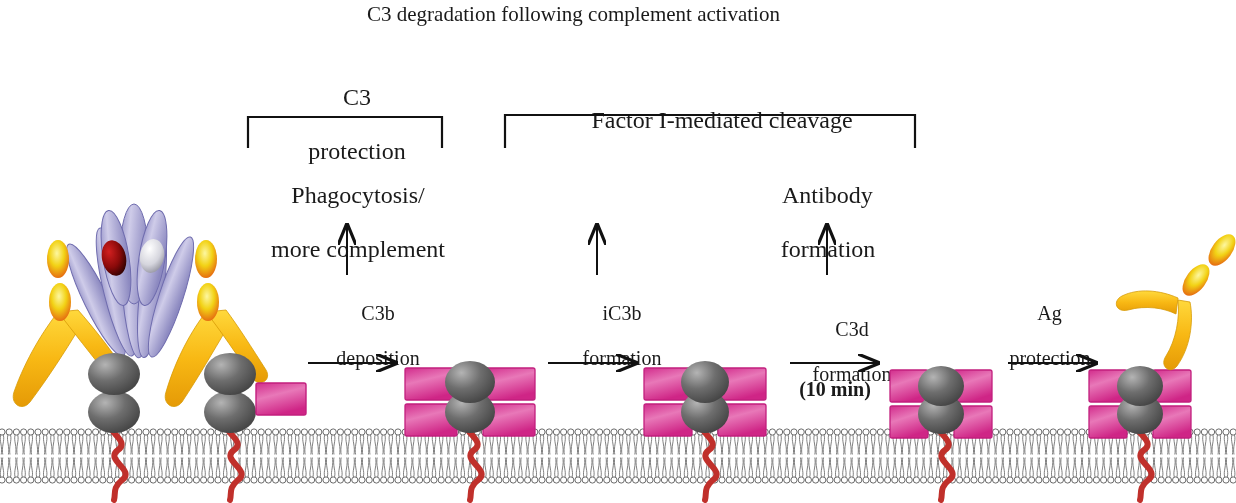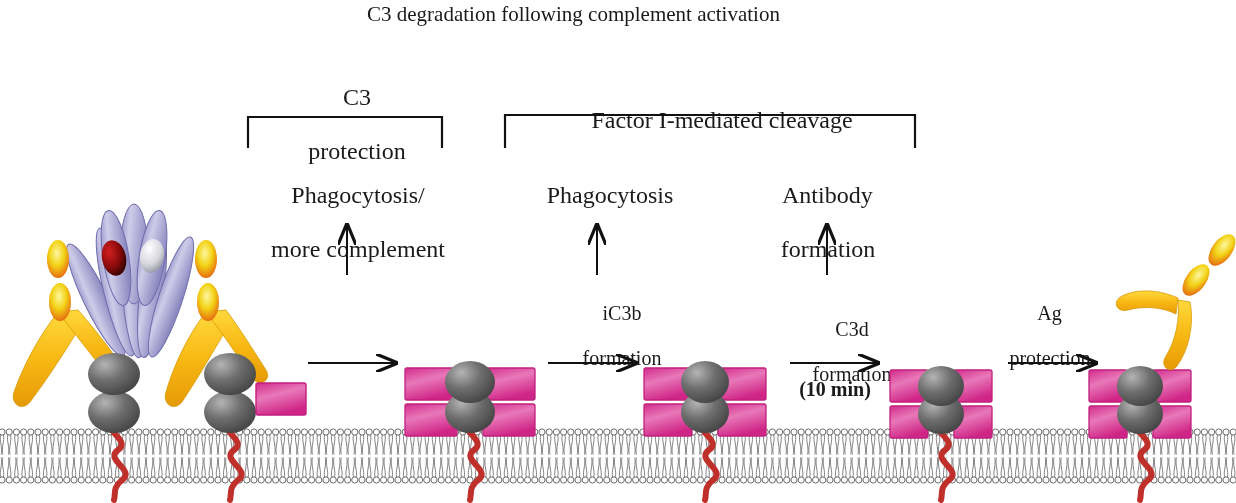--- a/index.html
+++ b/index.html
@@ -30,28 +30,29 @@
     <span>protection</span>
   </div>
   <div class="txt lbl" style="left:246px;top:155px;width:200px;">
     <span>Phagocytosis/</span><br>
     <span>more complement</span>
   </div>
 
   <div class="txt lbl" style="left:505px;top:80px;width:410px;">
     <span>Factor I-mediated cleavage</span>
   </div>
-  <div class="txt lbl" style="left:498px;top:155px;width:200px;">
-    <span>Phagocytosis</span>
-  </div>
   <div class="txt lbl" style="left:726px;top:155px;width:180px;">
     <span>Antibody</span><br>
     <span>formation</span>
   </div>
 
+  <div class="txt lbl2" style="left:288px;top:280px;width:160px;">
+    <span>C3b</span><br>
+    <span>deposition</span>
+  </div>
   <div class="txt lbl2" style="left:532px;top:280px;width:160px;">
     <span>iC3b</span><br>
     <span>formation</span>
   </div>
   <div class="txt lbl2" style="left:762px;top:296px;width:160px;">
     <span>C3d</span><br>
     <span>formation</span>
   </div>
   <div class="txt lbl2" style="left:960px;top:280px;width:160px;">
     <span>Ag</span><br>

